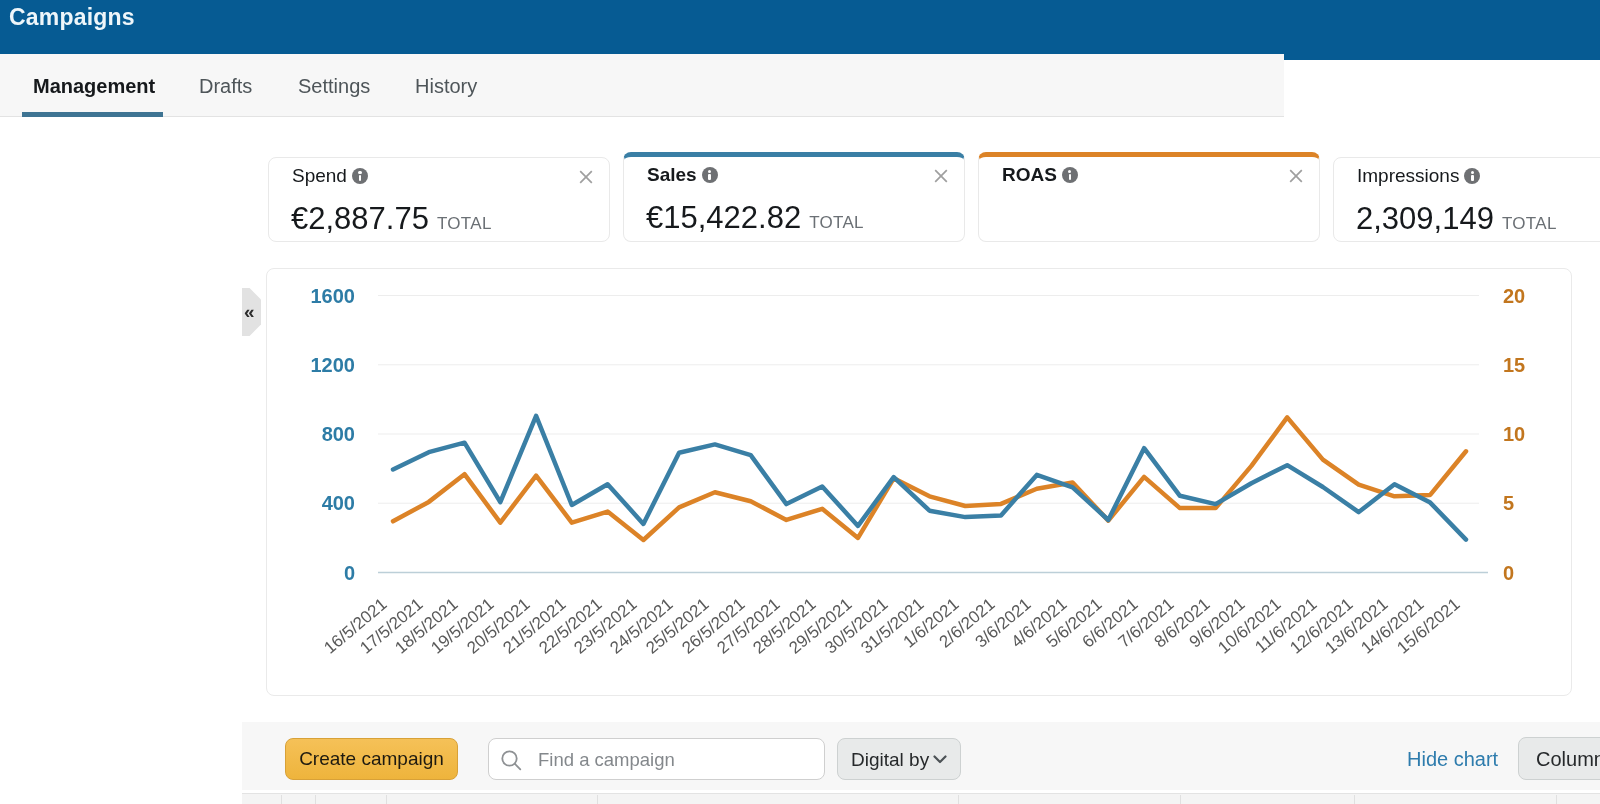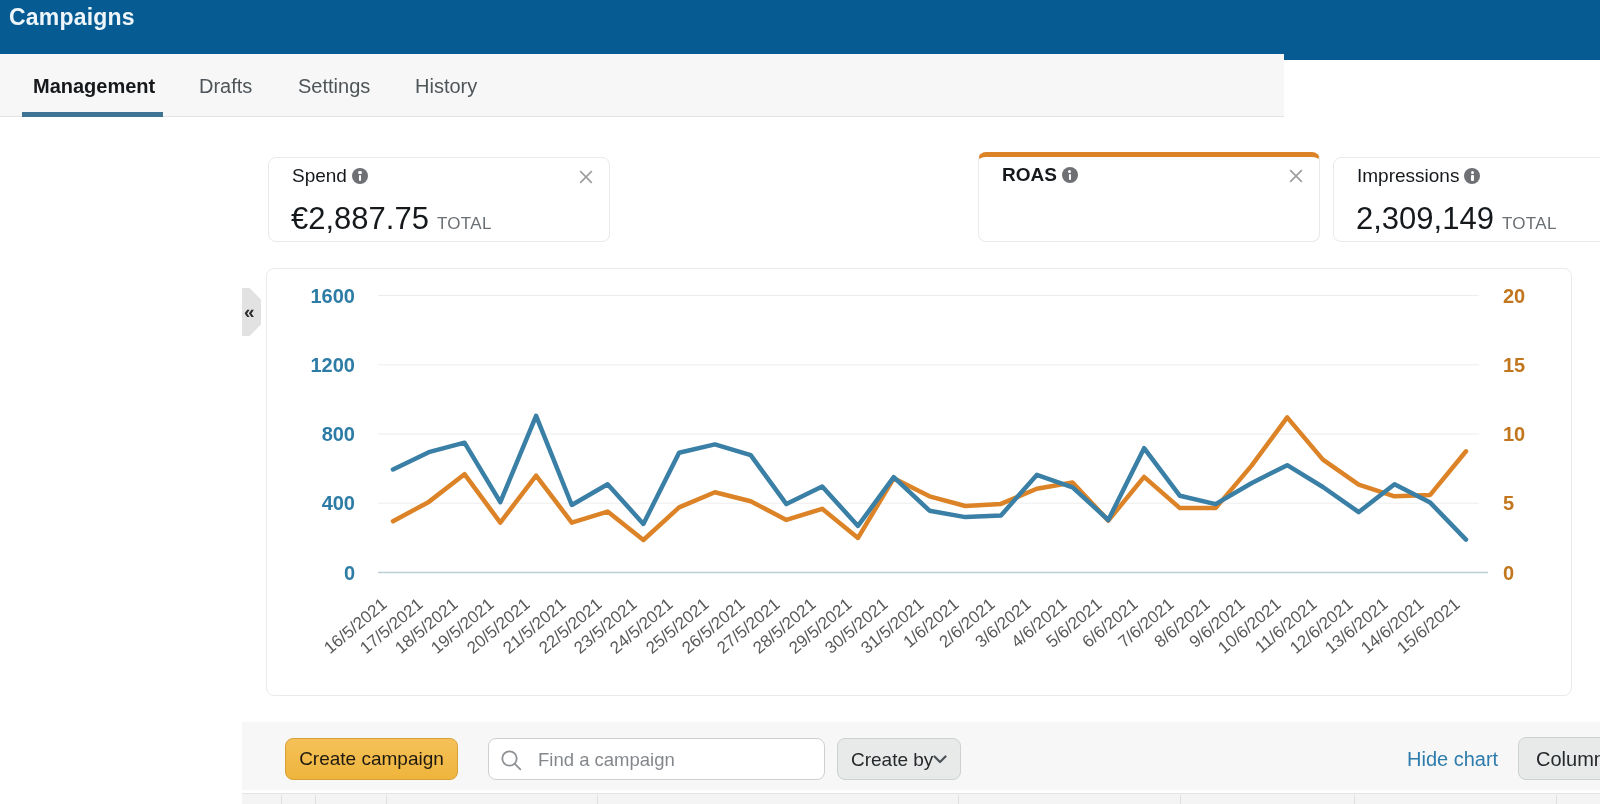--- a/index.html
+++ b/index.html
@@ -78,20 +78,29 @@
   </div>
   <div id="underline" class="abs"></div>
 
   <div id="collapser" class="abs">
       <span>«</span>
     </div>
 
   <div class="card" style="left:268px; top:157px; width:342px; height:85px;">
     <span class="clabel">Spend<span class="ico-i"></span></span>
     <div class="cval"><span class="v">€2,887.75</span><span class="u">TOTAL</span></div>
+    <span class="cx">
+        <svg width="14" height="14">
+          <path d="M1.2 1.2 L12.8 12.8 M12.8 1.2 L1.2 12.8" stroke="#9f9f9f" stroke-width="1.7"></path>
+        </svg>
+      </span>
+  </div>
+  <div class="card sel" style="left:623px; top:152px; width:342px; height:90px; border-top-color:#3a7fa5;">
+    <span class="clabel"><b>Sales</b><span class="ico-i"></span></span>
+    <div class="cval"><span class="v">€15,422.82</span><span class="u">TOTAL</span></div>
     <span class="cx">
         <svg width="14" height="14">
           <path d="M1.2 1.2 L12.8 12.8 M12.8 1.2 L1.2 12.8" stroke="#9f9f9f" stroke-width="1.7"></path>
         </svg>
       </span>
   </div>
   <div class="card sel" style="left:978px; top:152px; width:342px; height:90px; border-top-color:#dc8327;">
     <span class="clabel"><b>ROAS</b><span class="ico-i"></span></span>
     <span class="cx">
         <svg width="14" height="14">
@@ -165,21 +174,21 @@
   <div id="toolbar" class="abs"></div>
   <div id="btn-create">Create campaign</div>
   <div id="searchbox">
     <svg style="position:absolute;left:10px;top:9px;" width="24" height="24" viewBox="0 0 24 24">
       <circle cx="10.5" cy="10.5" r="7.2" fill="none" stroke="#8e9194" stroke-width="1.8"></circle>
       <line x1="15.9" y1="15.9" x2="21.3" y2="21.3" stroke="#8e9194" stroke-width="1.8" stroke-linecap="round"></line>
     </svg>
     <span class="ph">Find a campaign</span>
   </div>
   <div id="btn-filter">
-    <span>Create by</span>
+    <span>Digital by</span>
     <svg style="position:absolute;right:13px;top:16px;" width="14" height="9" viewBox="0 0 14 9">
       <path d="M1.5 1.5 L7 7 L12.5 1.5" fill="none" stroke="#4c5256" stroke-width="2.2" stroke-linecap="round" stroke-linejoin="round"></path>
     </svg>
   </div>
   <span id="hidechart">Hide chart</span>
   <div id="btn-col">
       <span>Columns</span>
     </div>
 
   <div id="thead" class="abs">

